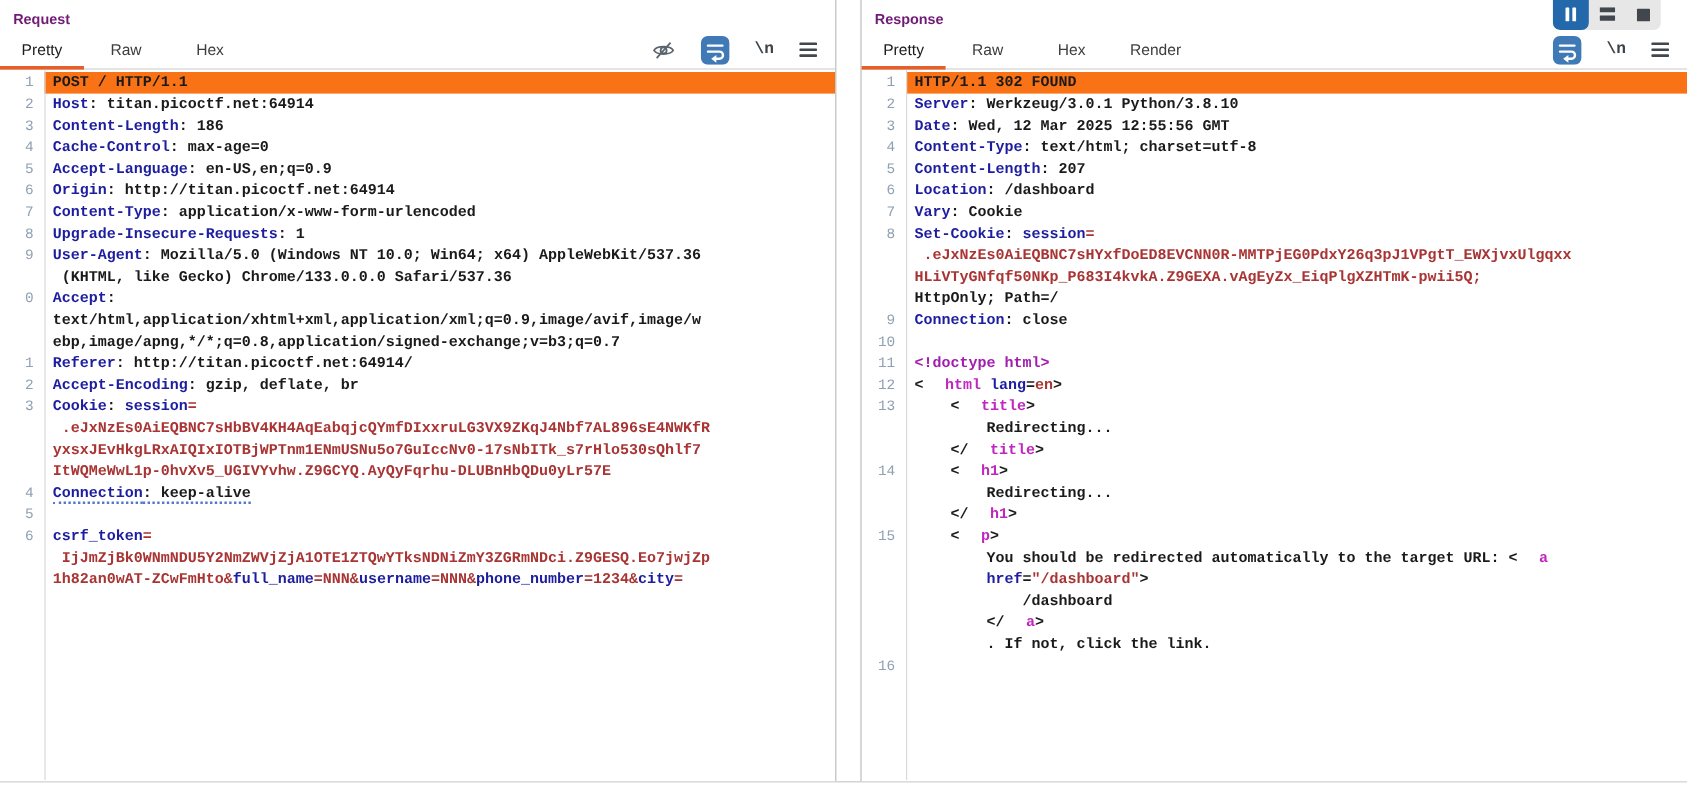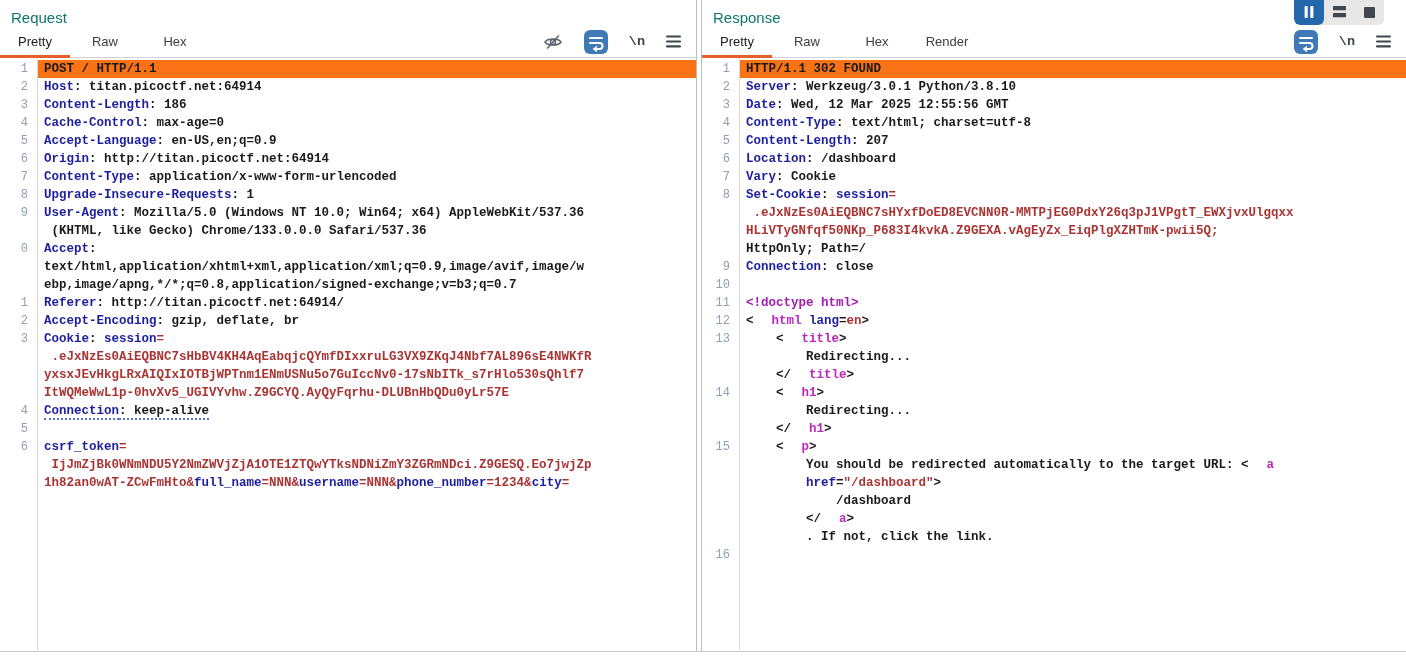--- a/index.html
+++ b/index.html
@@ -4,23 +4,23 @@
 <style>
   * { box-sizing: border-box; }
   html,body { margin:0; padding:0; }
   body {
     width:1406px; height:657px; background:#fff; overflow:hidden;
     font-family:"Liberation Sans", sans-serif; position:relative;
   }
   .split { display:flex; height:652px; border-bottom:1px solid #c9c9c9; }
   .panel { background:#fff; position:relative; }
   .panel.left  { width:697px; border-right:1px solid #bdbdbd; }
-  .panel.right { flex:1; border-left:1px solid #bdbdbd; margin-left:4px; }
-
-  .panel-title { font-size:15px; font-weight:400; color:#0f766e; padding:9px 0 0 11px; height:26px; }
+  .panel.right { flex:1; border-left:1px solid #bdbdbd; margin-left:20px; }
+
+  .panel-title { font-size:12px; font-weight:700; color:#701a75; padding:9px 0 0 11px; height:26px; }
 
   .tabbar { display:flex; align-items:stretch; height:32px; border-bottom:1px solid #d2d2d2; }
   .tab {
     min-width:70px; display:flex; align-items:center; justify-content:center;
     font-size:13px; color:#3d3d3d; position:relative; cursor:default;
   }
   .tab.active { color:#1b1b1b; }
   .tab.active::after { content:""; position:absolute; left:0; right:0; bottom:-1px; height:3px; background:#e65f2b; }
 
   .toolbar { margin-left:auto; display:flex; align-items:center; gap:21px; padding-right:15px; }

